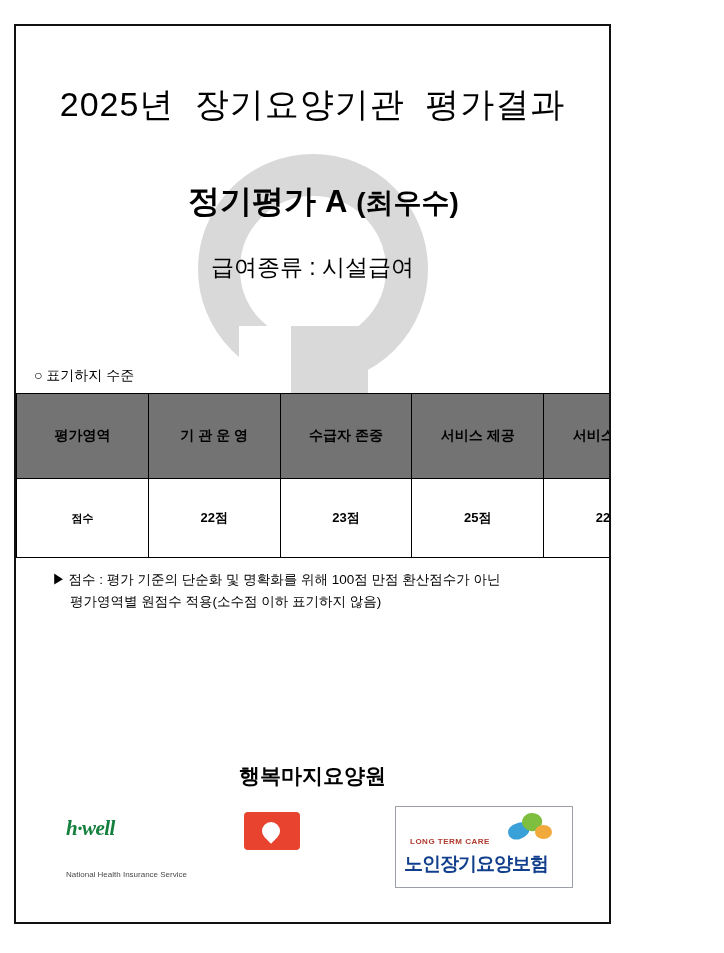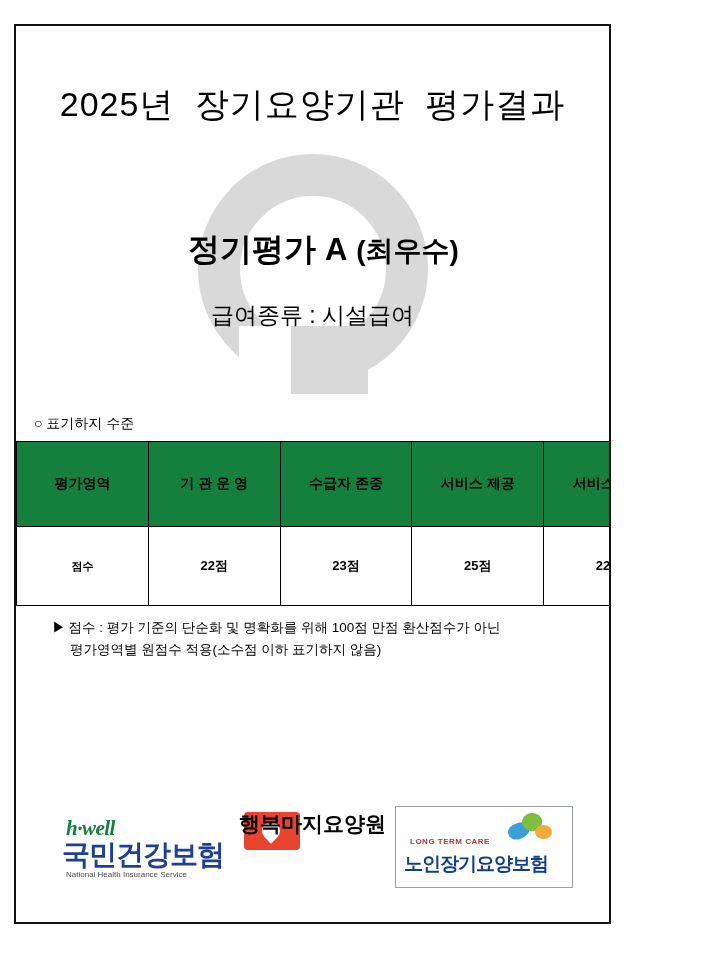--- a/index.html
+++ b/index.html
@@ -72,21 +72,21 @@
     letter-spacing: 1px;
     margin-top: 56px;
     font-weight: 400;
     word-spacing: 10px;
   }
 
   .grade {
     text-align: center;
     font-size: 32px;
     font-weight: bold;
-    margin-top: 100px;
+    margin-top: 52px;
     letter-spacing: 0px;
     padding-left: 22px;
   }
   .grade .grade-letter {
     font-weight: bold;
     font-size: 31px;
   }
   .grade .grade-paren {
     font-weight: bold;
     font-size: 28px;
@@ -112,21 +112,21 @@
     table-layout: fixed;
   }
   table.result-table th,
   table.result-table td {
     border: 1px solid #000000;
     text-align: center;
     font-size: 14px;
     font-weight: bold;
   }
   table.result-table thead th {
-    background: #15803d;
+    background: #737373;
     height: 82px;
   }
   table.result-table tbody td {
     height: 76px;
     font-size: 13px;
   }
   table.result-table tbody td.row-header {
     font-size: 11px;
   }
 
@@ -330,21 +330,20 @@
       <div class="note-line2">평가영역별 원점수 적용(소수점 이하 표기하지 않음)</div>
     </div>
 
     <div class="facility-name">행복마지요양원</div>
   </div>
 
   <div class="logos">
 
     <div class="logo-nhis">
       <div class="hwell">h·well</div>
-      <div class="kr">국민건강보험</div>
       <div class="en">National Health Insurance Service</div>
       <div class="heart-box"></div>
     </div>
 
     <div class="logo-ltc">
       <div class="ltc-mark">
         <span class="blob-a"></span>
         <span class="blob-b"></span>
         <span class="blob-c"></span>
       </div>

